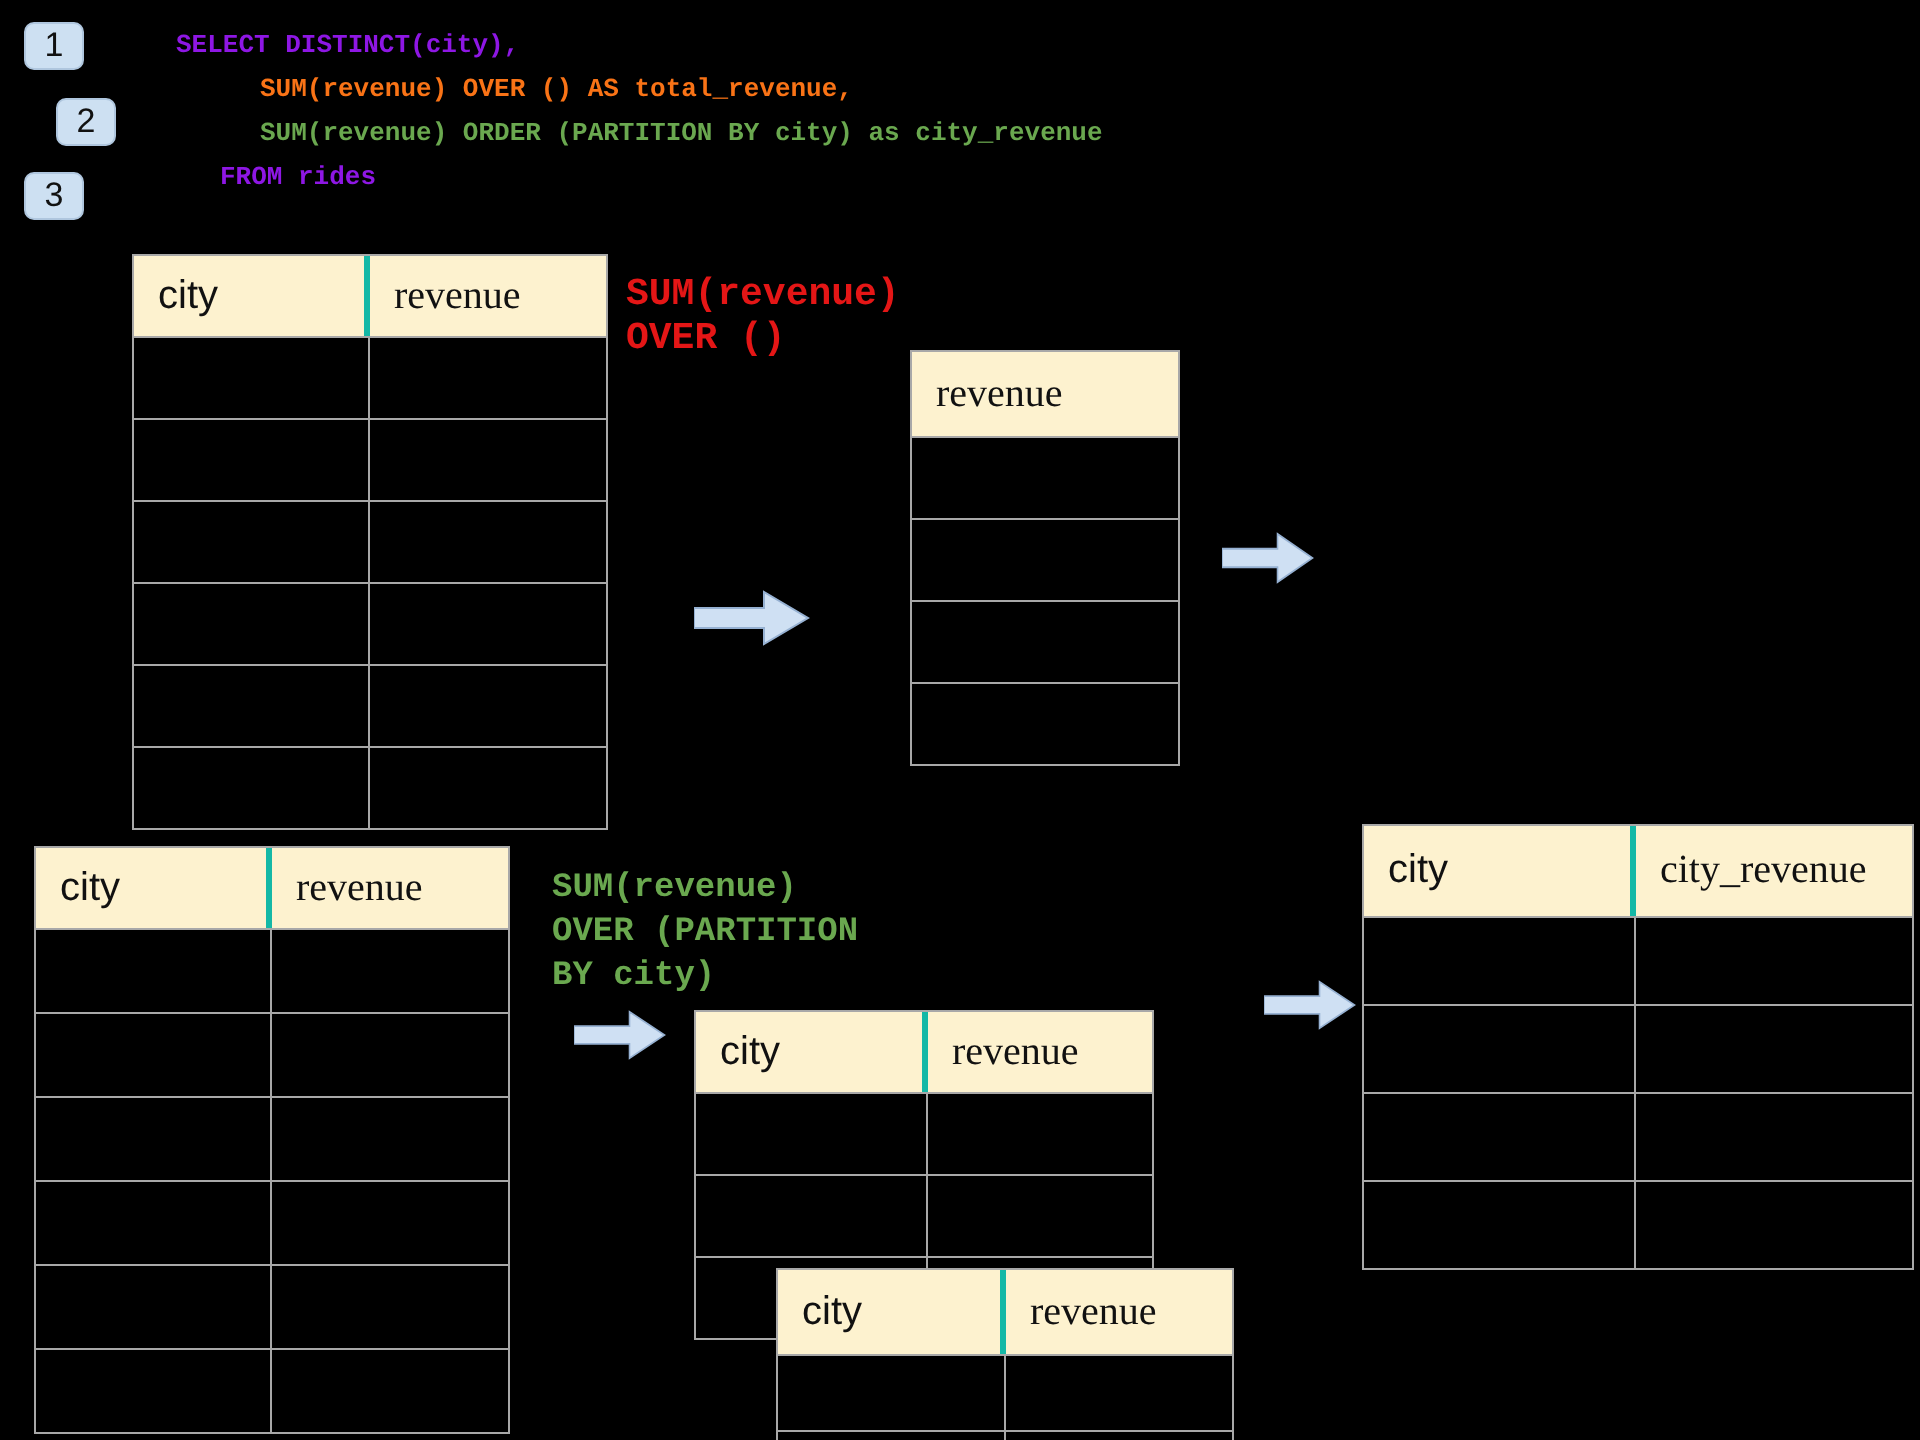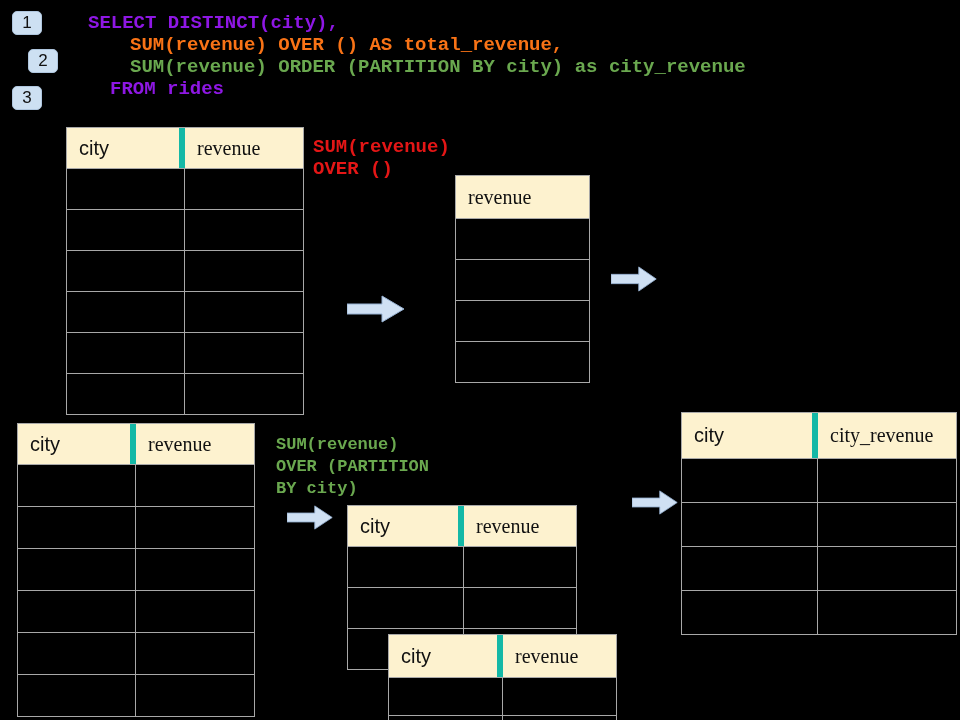--- a/index.html
+++ b/index.html
@@ -5,21 +5,21 @@
   html,body{margin:0;padding:0;background:#000;}
   .stage{
     position:relative;width:960px;height:720px;background:#000000;
     overflow:hidden;font-family:"Liberation Sans",sans-serif;
   }
   
   .code-line,.mono-label,.side-note{
     position:absolute;font-family:"Liberation Mono","DejaVu Sans Mono",monospace;
     font-weight:bold;white-space:pre;
   }
-  .code-line{font-size:19px;line-height:22px;text-align:center;}
+  .code-line{font-size:13px;line-height:22px;text-align:center;}
   .c-purple{color:#8E17E4;}
   .c-red{color:#f97316;}
   .c-green{color:#6AA84F;}
   .side-note{font-size:16px;line-height:21px;color:#8E17E4;}
   .mono-label{line-height:22px;}
   #label-total{left:313px;top:136px;font-size:19px;color:#E41616;}
   #label-partition{left:276px;top:434px;font-size:17px;color:#6AA84F;}
   
   .badge{
     position:absolute;width:30px;height:24px;box-sizing:border-box;
@@ -27,21 +27,21 @@
     color:#111;font-size:17px;display:flex;align-items:center;justify-content:center;
   }
   #badge-1{left:12px;top:11px;}
   #badge-2{left:28px;top:49px;}
   #badge-3{left:12px;top:86px;}
   
   .tbl{position:absolute;box-sizing:border-box;border:1px solid #A8A8A8;background:#000;}
   .tbl .hd{display:flex;background:#FDF2CF;}
   .tbl .th{
     box-sizing:border-box;display:flex;align-items:center;
-    padding-left:12px;font-size:20px;color:#111;border-right:6px solid #14b8a6;
+    padding-left:12px;font-size:20px;color:#111;border-right:3px solid #14b8a6;
   }
   .tbl .th:last-child{border-right:none;font-family:Liberation Serif, serif;}
   .tbl .row{display:flex;border-top:1px solid #A8A8A8;box-sizing:border-box;}
   .tbl .td{box-sizing:border-box;border-right:1px solid #A8A8A8;}
   .tbl .td:last-child{border-right:none;}
 
   #tbl-source-top{left:66px;top:127px;width:238px;}
   #tbl-source-top .th,#tbl-source-top .td{width:119px;}
   #tbl-source-top .th{height:40px;}
   #tbl-source-top .row{height:41px;}

